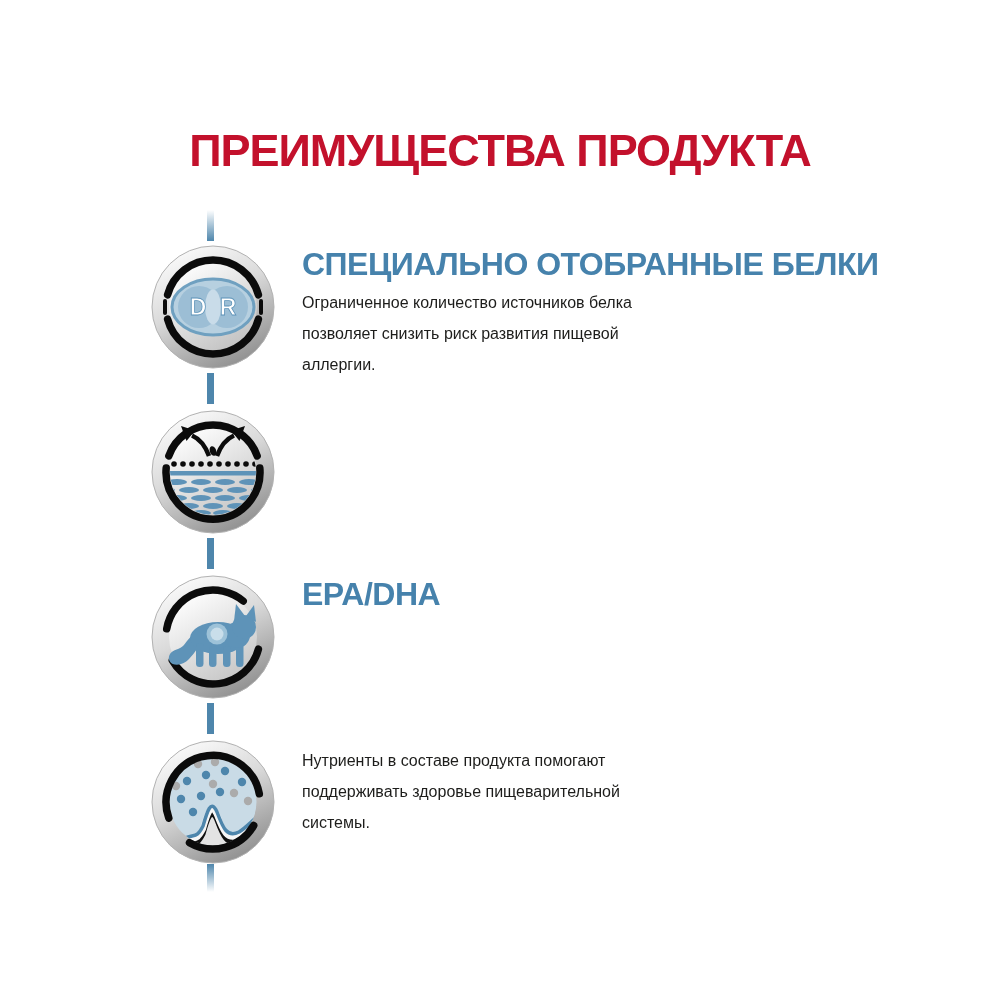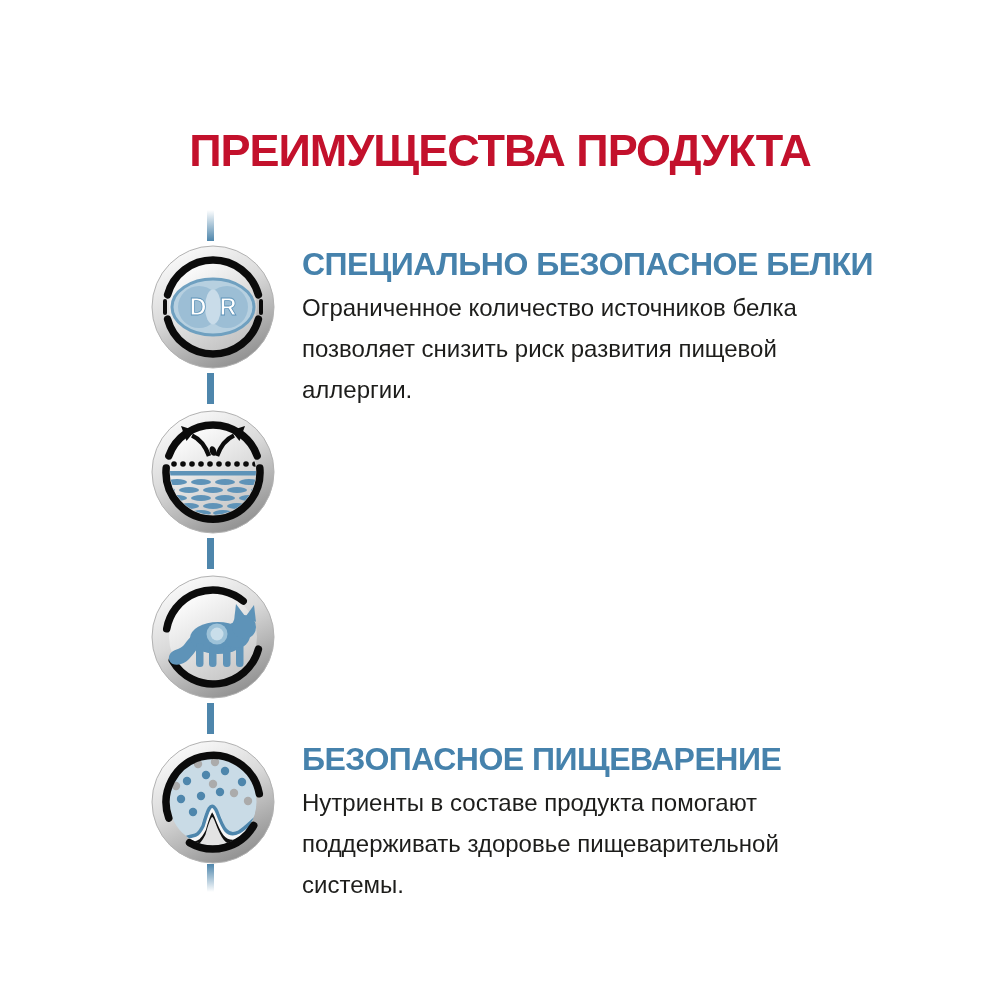--- a/index.html
+++ b/index.html
@@ -29,21 +29,21 @@
   .row{position:absolute;left:153px;width:760px;}
   .row svg.badge{position:absolute;left:-2px;top:0;display:block;}
   .row .text{
     position:absolute;left:149px;top:1px;width:610px;
   }
   .benefit-heading{
     font-size:32px;font-weight:bold;line-height:37px;letter-spacing:-0.5px;
     color:var(--heading-blue);white-space:nowrap;
   }
   .benefit-body{
-    margin-top:4px;font-size:24px;line-height:41px;color:var(--body-dark);
+    margin-top:4px;font-size:16px;line-height:31px;color:var(--body-dark);
     white-space:pre-line;
   }
 </style>
 </head>
 <body>
 
 <div class="canvas">
 
   <div class="page-title">ПРЕИМУЩЕСТВА ПРОДУКТА</div>
 
@@ -73,21 +73,21 @@
       <line x1="14" y1="56" x2="14" y2="68" stroke="#0B0B0B" stroke-width="4" stroke-linecap="round"></line>
       <line x1="110" y1="56" x2="110" y2="68" stroke="#0B0B0B" stroke-width="4" stroke-linecap="round"></line>
       <ellipse cx="62" cy="62" rx="41" ry="28" fill="#B7D0E0" stroke="#6FA0C0" stroke-width="3"></ellipse>
       <circle cx="48" cy="62" r="21" fill="#9CBED5"></circle>
       <circle cx="76" cy="62" r="21" fill="#9CBED5"></circle>
       <ellipse cx="62" cy="62" rx="8" ry="17.5" fill="#C9DCE9"></ellipse>
       <text x="47" y="70" font-size="23" font-weight="bold" font-family="Liberation Sans, sans-serif" text-anchor="middle" fill="#FFFFFF" stroke="#5E93B8" stroke-width="0.8">D</text>
       <text x="77" y="70" font-size="23" font-weight="bold" font-family="Liberation Sans, sans-serif" text-anchor="middle" fill="#FFFFFF" stroke="#5E93B8" stroke-width="0.8">R</text>
     </svg>
     <div class="text">
-      <div class="benefit-heading">СПЕЦИАЛЬНО БЕЗОПАСНОЕ БЕЛКИ</div>
+      <div class="benefit-heading">СПЕЦИАЛЬНО ОТОБРАННЫЕ БЕЛКИ</div>
       <div class="benefit-body">Ограниченное количество источников белка
 позволяет снизить риск развития пищевой
 аллергии.</div>
     </div>
   </div>
 
   <div class="row" style="top:397px">
     <svg class="badge" width="124" height="124" viewBox="0 0 124 124">
       <defs>
         <linearGradient id="sg2" x1="0.2" y1="0" x2="0.7" y2="1">
@@ -182,20 +182,21 @@
         <rect x="85" y="68" width="7.5" height="24" rx="3.5"></rect>
         <circle cx="86" cy="60" r="13"></circle>
         <circle cx="93" cy="52" r="12"></circle>
         <polygon points="83,46 85,29 94,41"></polygon>
         <polygon points="95,41 103,30 105,47"></polygon>
       </g>
       <circle cx="66" cy="59" r="10.5" fill="#9DC2D8"></circle>
       <circle cx="66" cy="59" r="6.5" fill="#C9DEEA"></circle>
     </svg>
     <div class="text">
+      <div class="benefit-heading">EPA/DHA</div>
     </div>
   </div>
 
   <div class="row" style="top:727px">
     <svg class="badge" width="124" height="124" viewBox="0 0 124 124">
       <defs>
         <linearGradient id="sg4" x1="0.2" y1="0" x2="0.7" y2="1">
           <stop offset="0" stop-color="#FDFDFD"></stop>
             <stop offset="0.45" stop-color="#DADADA"></stop>
             <stop offset="1" stop-color="#8E8E8E"></stop>
@@ -227,20 +228,19 @@
             <circle cx="83" cy="53" r="4.2"></circle>
           <circle cx="97" cy="61" r="4.2"></circle>
             <circle cx="25" cy="46" r="4.2"></circle>
             <circle cx="64" cy="22" r="4.2"></circle>
         </g>
       </g>
       <path d="M 17.8 78.1 A 47 47 0 1 1 108.3 53.8" fill="none" stroke="#0B0B0B" stroke-width="7.5" stroke-linecap="round"></path>
       <path d="M 102.7 85.5 A 47 47 0 0 1 38.5 102.7" fill="none" stroke="#0B0B0B" stroke-width="7.5" stroke-linecap="round"></path>
     </svg>
     <div class="text">
-      <div class="benefit-heading">БЕЗОПАСНОЕ ПИЩЕВАРЕНИЕ</div>
       <div class="benefit-body">Нутриенты в составе продукта помогают
 поддерживать здоровье пищеварительной
 системы.</div>
     </div>
   </div>
 
 </div>
 
 </body></html>

